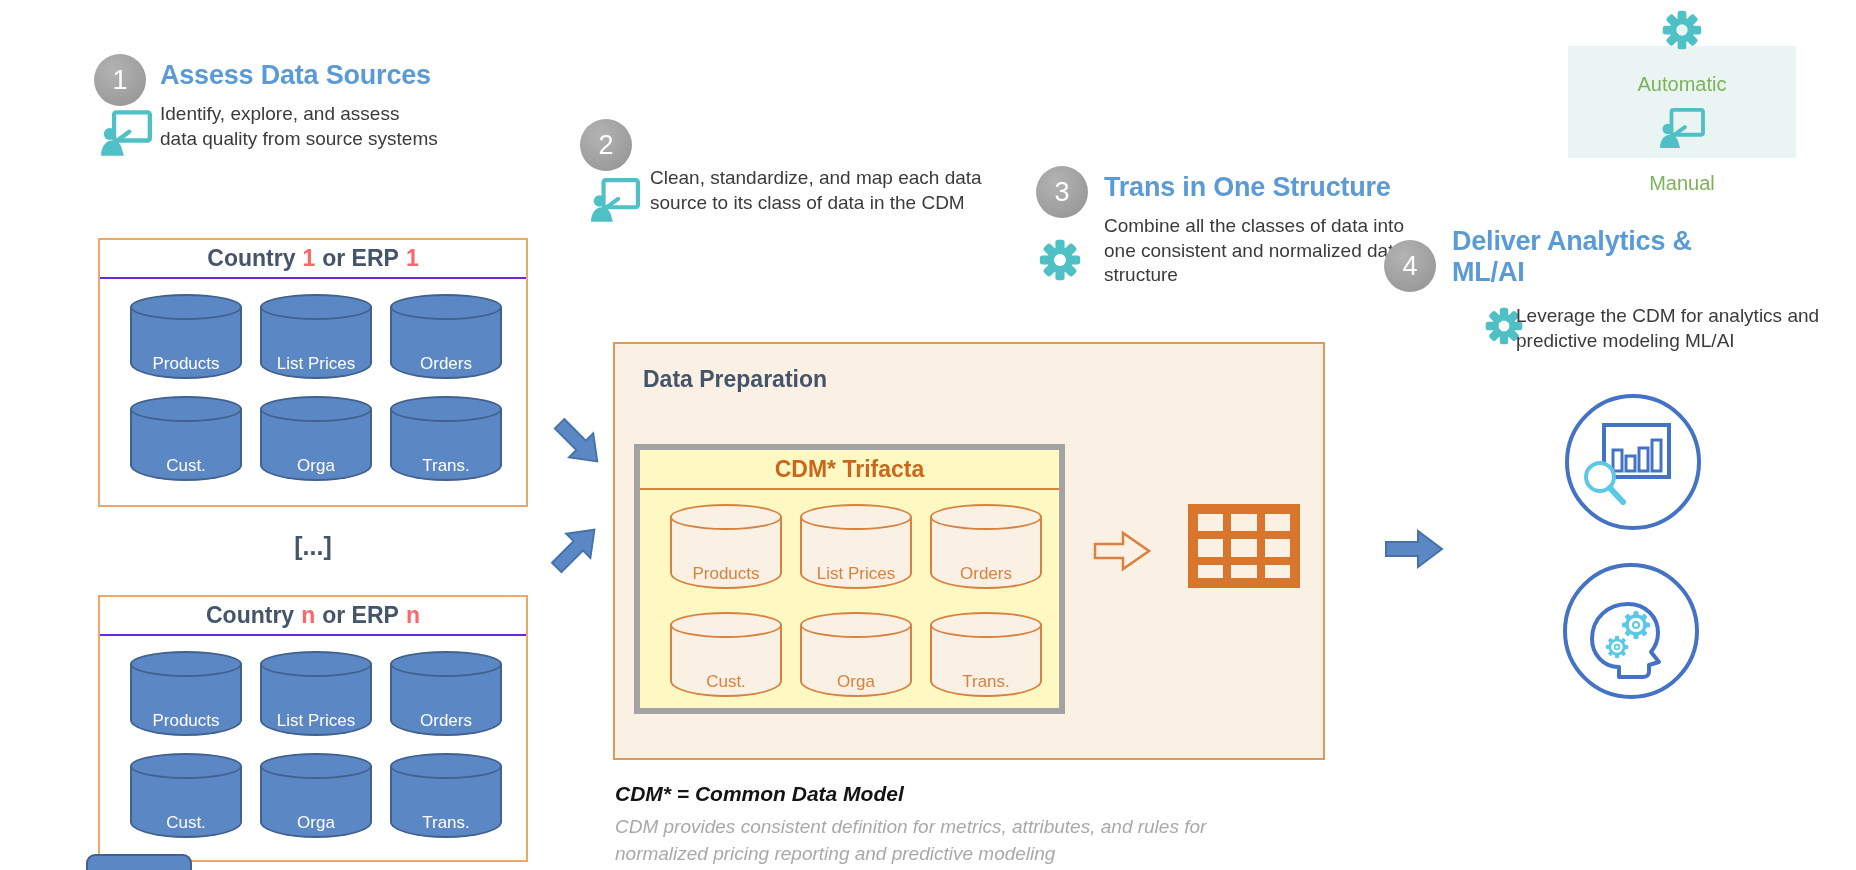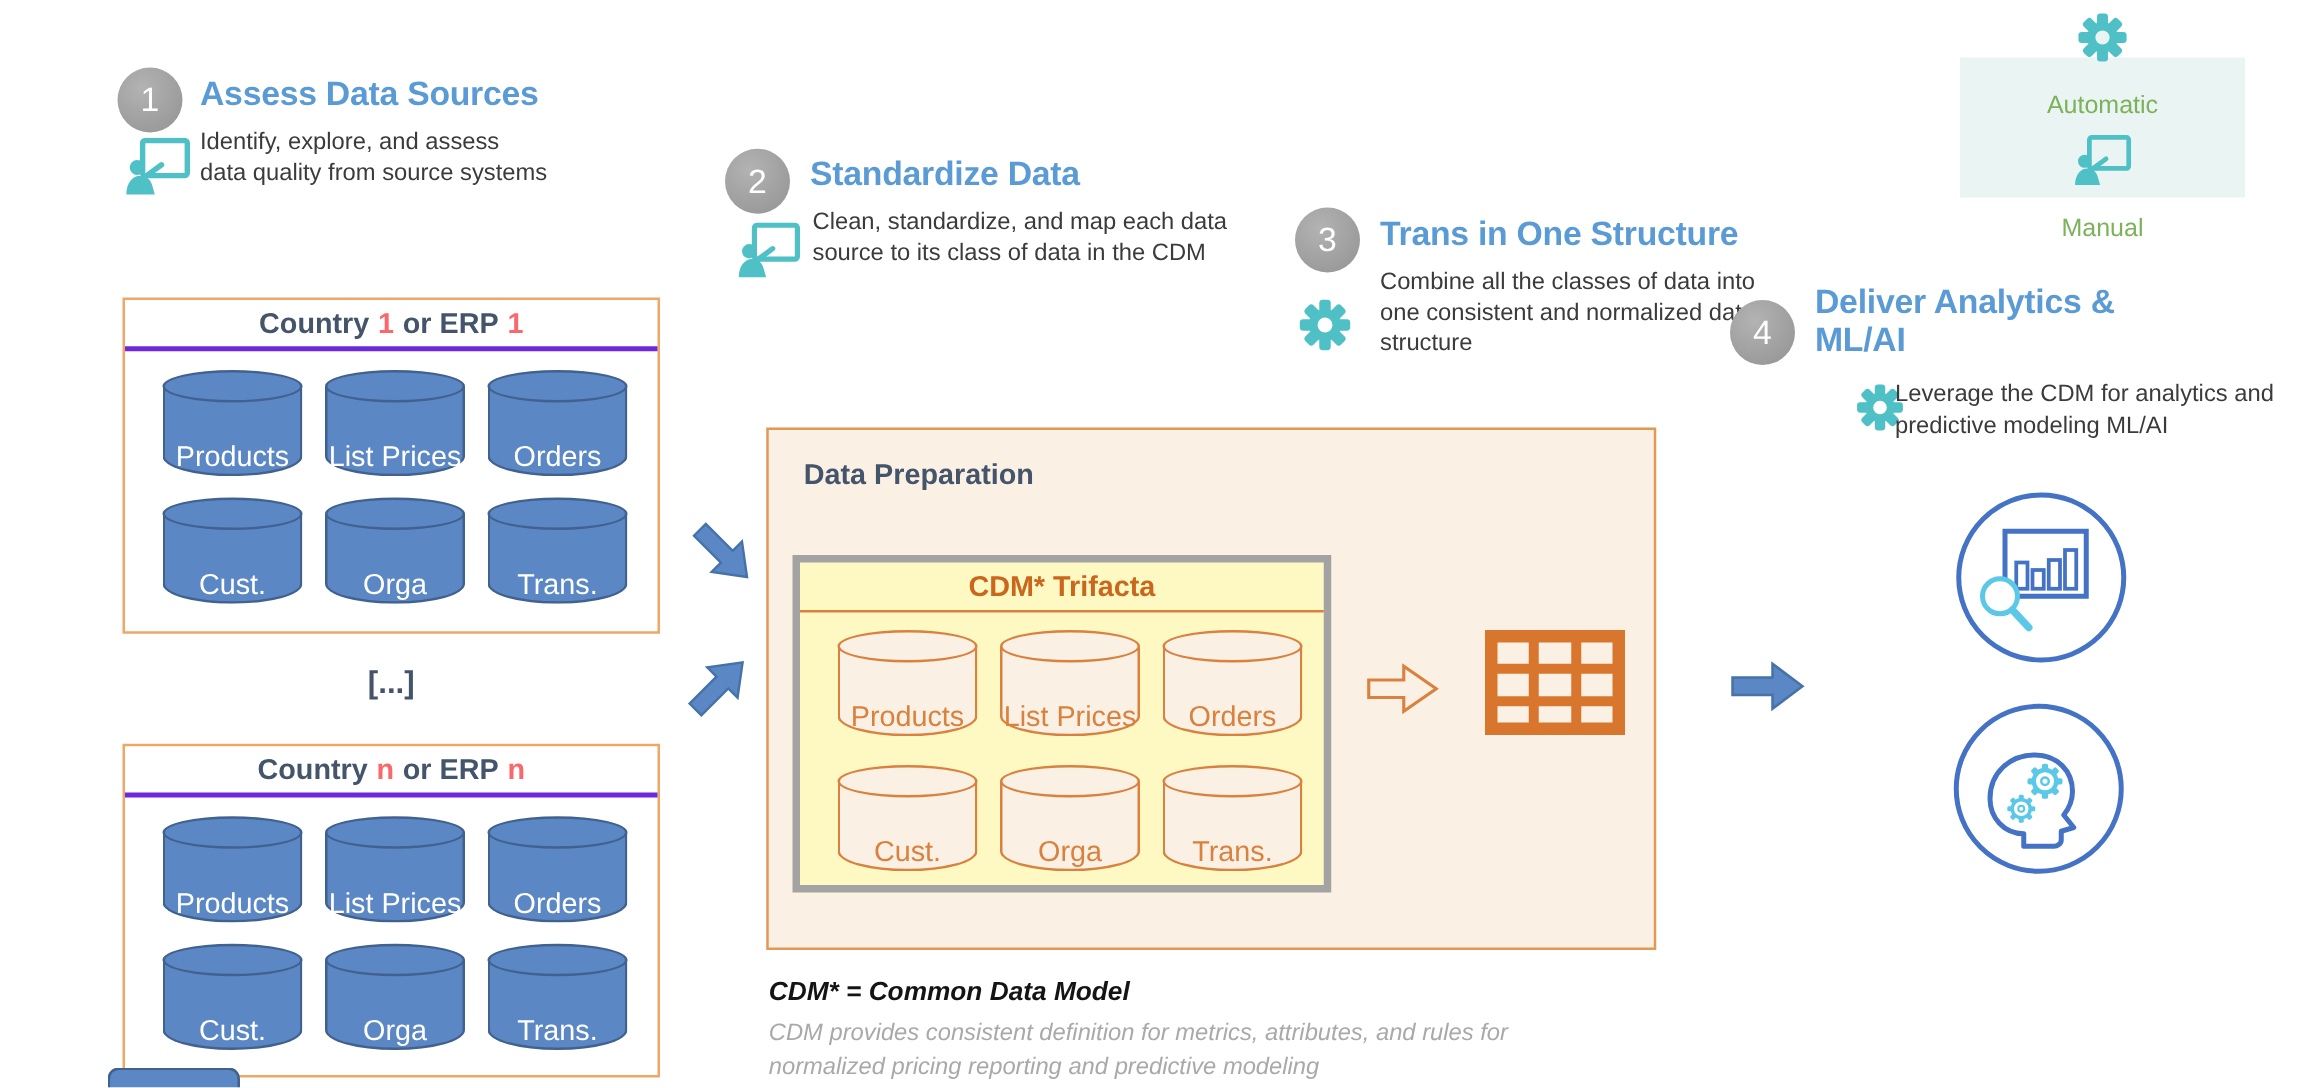--- a/index.html
+++ b/index.html
@@ -14,21 +14,21 @@
     width:52px;height:52px;border-radius:50%;
     background:radial-gradient(circle at 38% 32%,#b3b3b3,#929292);
     color:#fff;font-size:27px;display:flex;align-items:center;justify-content:center;
   }
   .step-title{color:#5b9bd5;font-size:27px;font-weight:bold;line-height:1.15;letter-spacing:-0.2px;}
   .step-desc{font-size:19px;line-height:1.3;color:#3b3b3b;}
 
   
   .src-box{background:#fff;border:2px solid #eda766;box-sizing:border-box;}
   .src-box-header{
-    height:37px;border-bottom:4px solid #6d28d9;display:flex;align-items:center;justify-content:center;
+    height:37px;border-bottom:2px solid #6d28d9;display:flex;align-items:center;justify-content:center;
     font-size:23px;font-weight:bold;color:#44546a;gap:7px;
   }
   .num-red{color:#f9696c;}
   .ellipsis-sep{font-size:25px;font-weight:bold;color:#44546a;text-align:center;}
 
   
   .cyl-grid{display:grid;grid-template-columns:repeat(3,112px);column-gap:18px;padding:28px 0 0 30px;}
   .cyl-grid.blue-grid{row-gap:30px;}
   .cyl-grid.orange-grid{row-gap:36px;padding-top:27px;}
   .cylinder{
@@ -40,21 +40,21 @@
   .cylinder::before{
     content:"";position:absolute;left:-2px;right:-2px;top:-13px;height:26px;
     border-radius:50%;border:2px solid;box-sizing:border-box;
   }
   .cylinder.blue{background:#5b87c5;border-color:#41618e;}
   .cylinder.blue::before{background:#5b87c5;border-color:#41618e;}
   .cylinder.blue .cyl-label{color:#fff;}
   .cylinder.orange{background:#fbf0e4;border-color:#d9813e;}
   .cylinder.orange::before{background:#fbf0e4;border-color:#d9813e;}
   .cylinder.orange .cyl-label{color:#d9813e;}
-  .cyl-label{position:relative;z-index:1;font-size:23px;text-align:right;line-height:1.12;margin-top:43px;}
+  .cyl-label{position:relative;z-index:1;font-size:17px;text-align:right;line-height:1.12;margin-top:43px;}
 
   
   .prep-box{background:#fbf0e4;border:2px solid #e09a58;box-sizing:border-box;}
   .prep-title{font-size:23px;font-weight:bold;color:#44546a;}
   .cdm-box{border:6px solid #a3a3a3;box-sizing:border-box;background:#fef9c3;}
   .cdm-header{
     height:38px;border-bottom:2px solid #d9813e;display:flex;align-items:center;justify-content:center;
     font-size:23px;font-weight:bold;color:#c9671d;
   }
 
@@ -89,21 +89,20 @@
     <svg width="52" height="48" viewBox="0 0 48 44">
       <rect x="13" y="2" width="33" height="26" rx="2" fill="none" stroke="#4ec0c6" stroke-width="4"></rect>
       <circle cx="9" cy="22" r="5.5" fill="#4ec0c6"></circle>
       <path d="M1 42 c0-9 5-14 10-14 c5 0 8 3 9 7 l2 7 z" fill="#4ec0c6"></path>
       <path d="M12 31 L27 20" stroke="#4ec0c6" stroke-width="4" stroke-linecap="round"></path>
     </svg>
   </div>
   <div class="abs step-desc" style="left:160px;top:102px;width:280px;">Identify, explore, and assess data quality from source systems</div>
 
   <div class="abs badge" style="left:580px;top:119px;">2</div>
-  <div class="abs step-title" style="left:648px;top:124px;width:320px;">Standardize Data</div>
   <div class="abs" style="left:590px;top:178px;">
     <svg width="50" height="46" viewBox="0 0 48 44">
       <rect x="13" y="2" width="33" height="26" rx="2" fill="none" stroke="#4ec0c6" stroke-width="4"></rect>
       <circle cx="9" cy="22" r="5.5" fill="#4ec0c6"></circle>
       <path d="M1 42 c0-9 5-14 10-14 c5 0 8 3 9 7 l2 7 z" fill="#4ec0c6"></path>
       <path d="M12 31 L27 20" stroke="#4ec0c6" stroke-width="4" stroke-linecap="round"></path>
     </svg>
   </div>
   <div class="abs step-desc" style="left:650px;top:166px;width:332px;">Clean, standardize, and map each data source to its class of data in the CDM</div>
 

